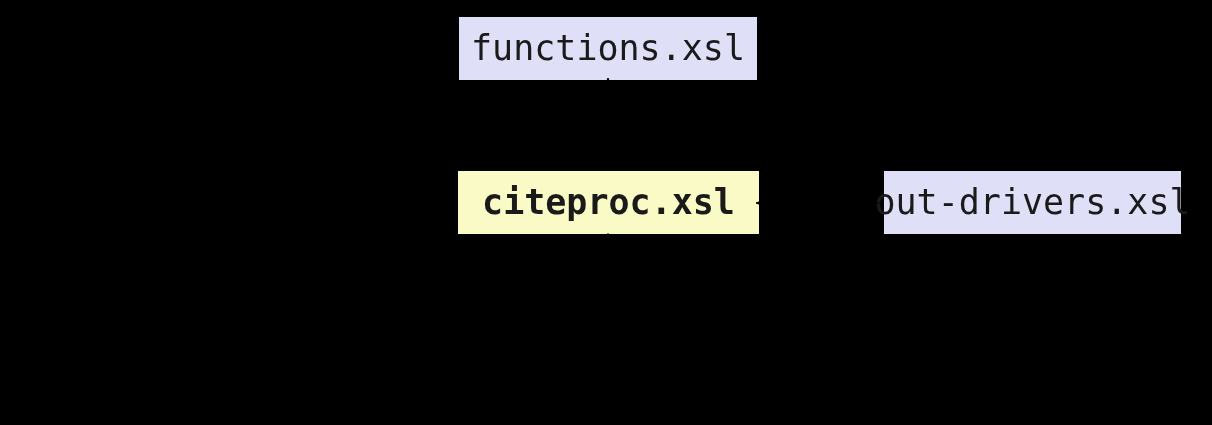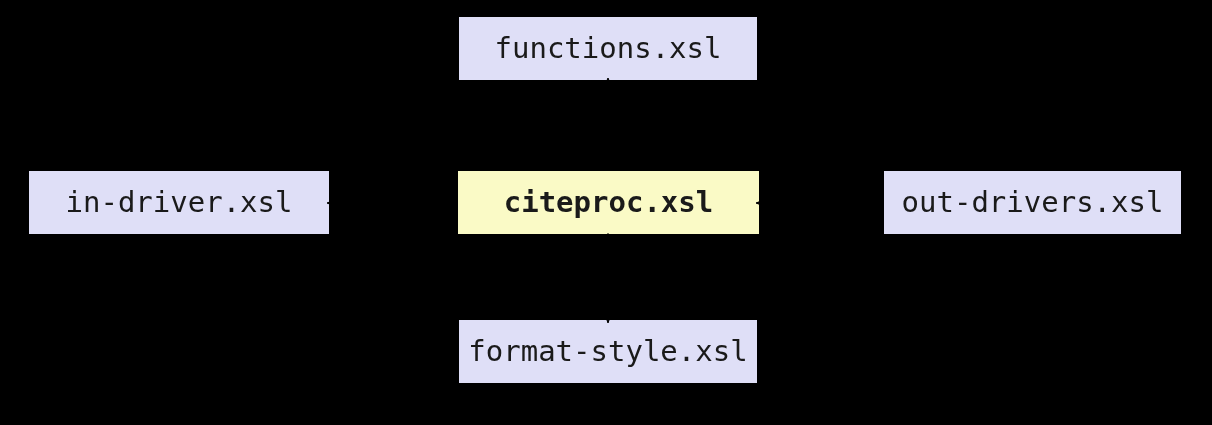--- a/index.html
+++ b/index.html
@@ -18,21 +18,21 @@
   .node {
     position: absolute;
     box-sizing: border-box;
     display: flex;
     align-items: center;
     justify-content: center;
     border: 1px solid #000000;
     z-index: 1;
   }
   .node .node-label {
-    font-size: 29px;
+    font-size: 35px;
     line-height: 1;
     color: #1a1a1a;
     white-space: nowrap;
     letter-spacing: 0;
   }
   .node-lavender { background: #DFDFF7; }
   .node-yellow   { background: #FAFAC6; font-weight: bold; }
 
   #node-functions    { left: 458px; top: 16px;  width: 300px; height: 65px; }
   #node-in-driver    { left: 28px;  top: 170px; width: 302px; height: 65px; }
@@ -52,35 +52,29 @@
 </style>
 </head>
 <body>
 
 <div class="canvas">
 
   <div id="node-functions" class="node node-lavender">
     <span class="node-label">functions.xsl</span>
   </div>
 
-  <div id="node-in-driver" class="node node-lavender">
-    <span class="node-label">in-driver.xsl</span>
-  </div>
 
   <div id="node-citeproc" class="node node-yellow">
     <span class="node-label">citeproc.xsl</span>
   </div>
 
   <div id="node-out-drivers" class="node node-lavender">
     <span class="node-label">out-drivers.xsl</span>
   </div>
 
-  <div id="node-format-style" class="node node-lavender">
-    <span class="node-label">format-style.xsl</span>
-  </div>
 
   <svg class="edge-layer" width="1212" height="425" viewBox="0 0 1212 425">
     <g stroke="#000000" fill="#000000">
 
       <g>
         <line x1="608" y1="169" x2="608" y2="89"></line>
         <polygon points="608,78 603,90 613,90"></polygon>
       </g>
 
       <g>

